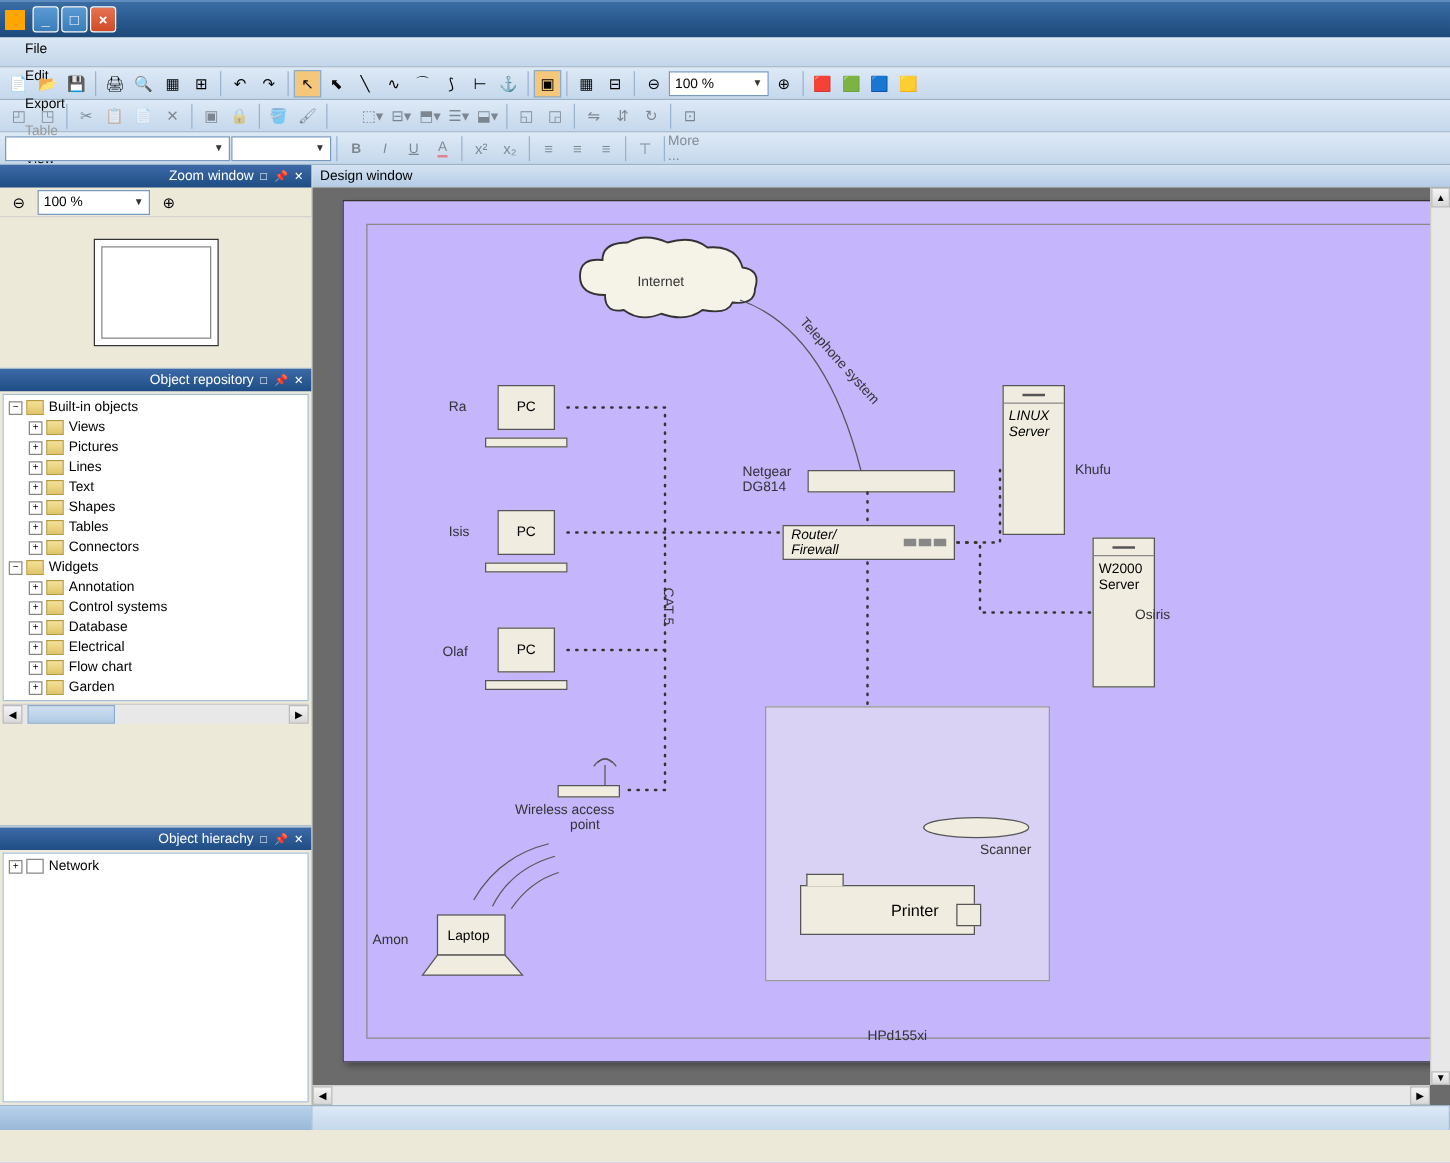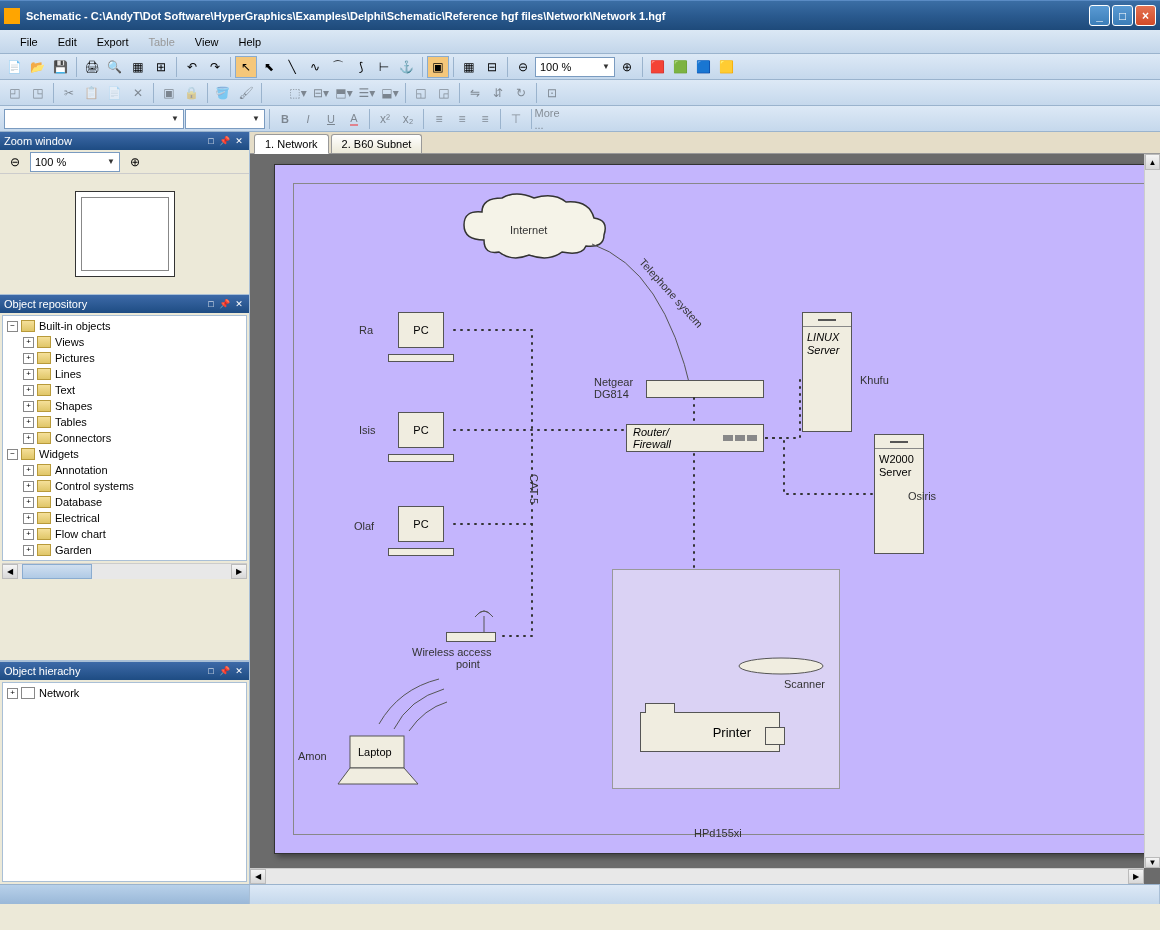--- a/index.html
+++ b/index.html
@@ -4,34 +4,34 @@
 <style>
 * { box-sizing: border-box; margin: 0; padding: 0; font-family: Tahoma, sans-serif; font-size: 11px; }
 body { background: #ece9d8; overflow: hidden; width: 1160px; height: 930px; }
 .titlebar { height: 30px; background: linear-gradient(to bottom, #3b6ea5 0%, #2a5a8f 50%, #1e4a7a 100%); display: flex; align-items: center; padding: 0 4px; border-top: 1px solid #5a8bc4; }
 .titlebar-icon { width: 16px; height: 16px; background: #ffa500; margin-right: 6px; }
 .titlebar-text { color: #fff; font-weight: bold; flex: 1; white-space: nowrap; overflow: hidden; }
 .win-btns { display: flex; gap: 2px; }
 .win-btn { width: 21px; height: 21px; border: 1px solid #fff; border-radius: 3px; display: flex; align-items: center; justify-content: center; color: #fff; font-weight: bold; font-size: 12px; cursor: pointer; }
 .win-btn.min, .win-btn.max { background: linear-gradient(to bottom, #5a9bd4, #3b7db8); }
 .win-btn.close { background: linear-gradient(to bottom, #e57352, #d14a28); }
-.menubar { height: 24px; background: linear-gradient(to bottom, #dbe8f5, #c3d6ea); border-bottom: 1px solid #9ab3cd; display: flex; align-items: center; padding: 0 12px; gap: 4px; }
+.menubar { height: 24px; background: linear-gradient(to bottom, #dbe8f5, #c3d6ea); border-bottom: 1px solid #9ab3cd; display: flex; padding: 0 12px; gap: 4px; flex-direction: column; }
 .menu-item { padding: 3px 8px; cursor: pointer; }
 .menu-item.disabled { color: #999; }
 .toolbar { height: 26px; background: linear-gradient(to bottom, #dde9f6, #c5d8ec); border-bottom: 1px solid #9ab3cd; display: flex; align-items: center; padding: 2px 4px; gap: 1px; }
 .tb-btn { width: 22px; height: 22px; border: 1px solid transparent; display: flex; align-items: center; justify-content: center; cursor: pointer; font-size: 12px; }
 .tb-btn.active { border: 1px solid #8aacd0; background: #f5c77a; }
 .tb-btn.disabled { opacity: 0.4; cursor: default; }
 .tb-sep { width: 1px; height: 20px; background: #9ab3cd; margin: 0 3px; }
 .tb-combo { height: 20px; border: 1px solid #7a9bc0; background: #fff; padding: 1px 4px; min-width: 60px; display: flex; align-items: center; justify-content: space-between; }
 .tb-combo .arrow { font-size: 8px; color: #333; }
 .main-layout { display: flex; height: calc(930px - 30px - 24px - 26px - 26px - 26px - 26px - 20px); }
 .left-panels { width: 250px; display: flex; flex-direction: column; border-right: 1px solid #a9bfd6; }
 .panel-header { height: 18px; background: linear-gradient(to bottom, #3d6aa8, #1e4c83); color: #fff; display: flex; align-items: center; padding: 0 4px; font-size: 11px; }
-.panel-header .title { flex: 1; }
+.panel-header .title { flex: 1; text-align: right; }
 .panel-header .ctrl { width: 12px; height: 12px; margin-left: 2px; display: flex; align-items: center; justify-content: center; cursor: pointer; font-size: 9px; }
 .zoom-panel { background: #ece9d8; border-bottom: 1px solid #a9bfd6; }
 .zoom-ctrls { height: 24px; display: flex; align-items: center; padding: 2px 4px; gap: 4px; border-bottom: 1px solid #ccc; }
 .zoom-preview { height: 120px; display: flex; align-items: center; justify-content: center; background: #ece9d8; }
 .zoom-thumb { width: 100px; height: 86px; background: #fff; border: 1px solid #333; position: relative; }
 .thumb-rect { position: absolute; left: 5px; top: 5px; right: 5px; bottom: 5px; border: 1px solid #888; }
 .repo-panel { flex: 0 0 310px; background: #ece9d8; display: flex; flex-direction: column; border-bottom: 1px solid #a9bfd6; }
 .tree { flex: 1; background: #fff; border: 1px solid #a9bfd6; margin: 2px; overflow: auto; padding: 2px; }
 .tree-scrollbar { height: 16px; background: #e8e8e8; border-top: 1px solid #ccc; display: flex; margin: 0 2px 2px 2px; }
 .tree-sb-btn { width: 16px; background: linear-gradient(to bottom, #f5f5f5, #d8d8d8); border: 1px solid #bbb; display: flex; align-items: center; justify-content: center; font-size: 8px; }
@@ -59,21 +59,20 @@
 .device-box { position: absolute; background: #f0ede0; border: 1px solid #555; }
 .statusbar { height: 20px; background: linear-gradient(to bottom, #dde9f6, #c5d8ec); border-top: 1px solid #9ab3cd; display: flex; }
 .status-cell { border-right: 1px solid #a9bfd6; min-width: 250px; height: 100%; }
 .status-cell:first-child { background: linear-gradient(to bottom, #b8d1ea, #9ab8d8); }
 </style>
 </head>
 <body>
 
 <div class="titlebar">
   <div class="titlebar-icon"></div>
-  <div class="titlebar-text">Schematic - C:\AndyT\Dot Software\HyperGraphics\Examples\Delphi\Schematic\Reference hgf files\Network\Network 1.hgf</div>
   <div class="win-btns">
     <div class="win-btn min">_</div>
     <div class="win-btn max">□</div>
     <div class="win-btn close">×</div>
   </div>
 </div>
 
 <div class="menubar">
   <div class="menu-item">File</div>
   <div class="menu-item">Edit</div>
@@ -322,23 +321,22 @@
         <div class="tree-node">
             <div class="tree-expand">+</div>
             <span style="width:14px;height:12px;border:1px solid #888;margin-right:4px;display:inline-block;"></span>
             <span class="tree-label">Network</span>
           </div>
       </div>
     </div>
   </div>
 
   <div class="design-area">
-    <div class="tabs-row">
-      <div class="tab active">1. Network</div>
-      <div class="tab">2. B60 Subnet</div>
+    <div class="design-header">
+      <span>Design window</span>
     </div>
     <div class="canvas-wrap">
       <div class="page">
         <div class="page-inner">
           <div class="diagram">
 
             <svg style="position:absolute;left:160px;top:6px;width:160px;height:78px;">
               <path d="M30,50 Q10,50 10,35 Q10,20 28,22 Q28,8 48,8 Q62,0 80,8 Q100,2 112,12 Q135,10 140,28 Q155,30 150,45 Q150,58 132,56 Q128,66 108,62 Q95,72 75,65 Q58,72 45,62 Q30,65 30,50 Z" fill="#f5f3e8" stroke="#333" stroke-width="1.5"></path>
             </svg>
             <div class="node-label" style="left:216px;top:40px;">Internet</div>

